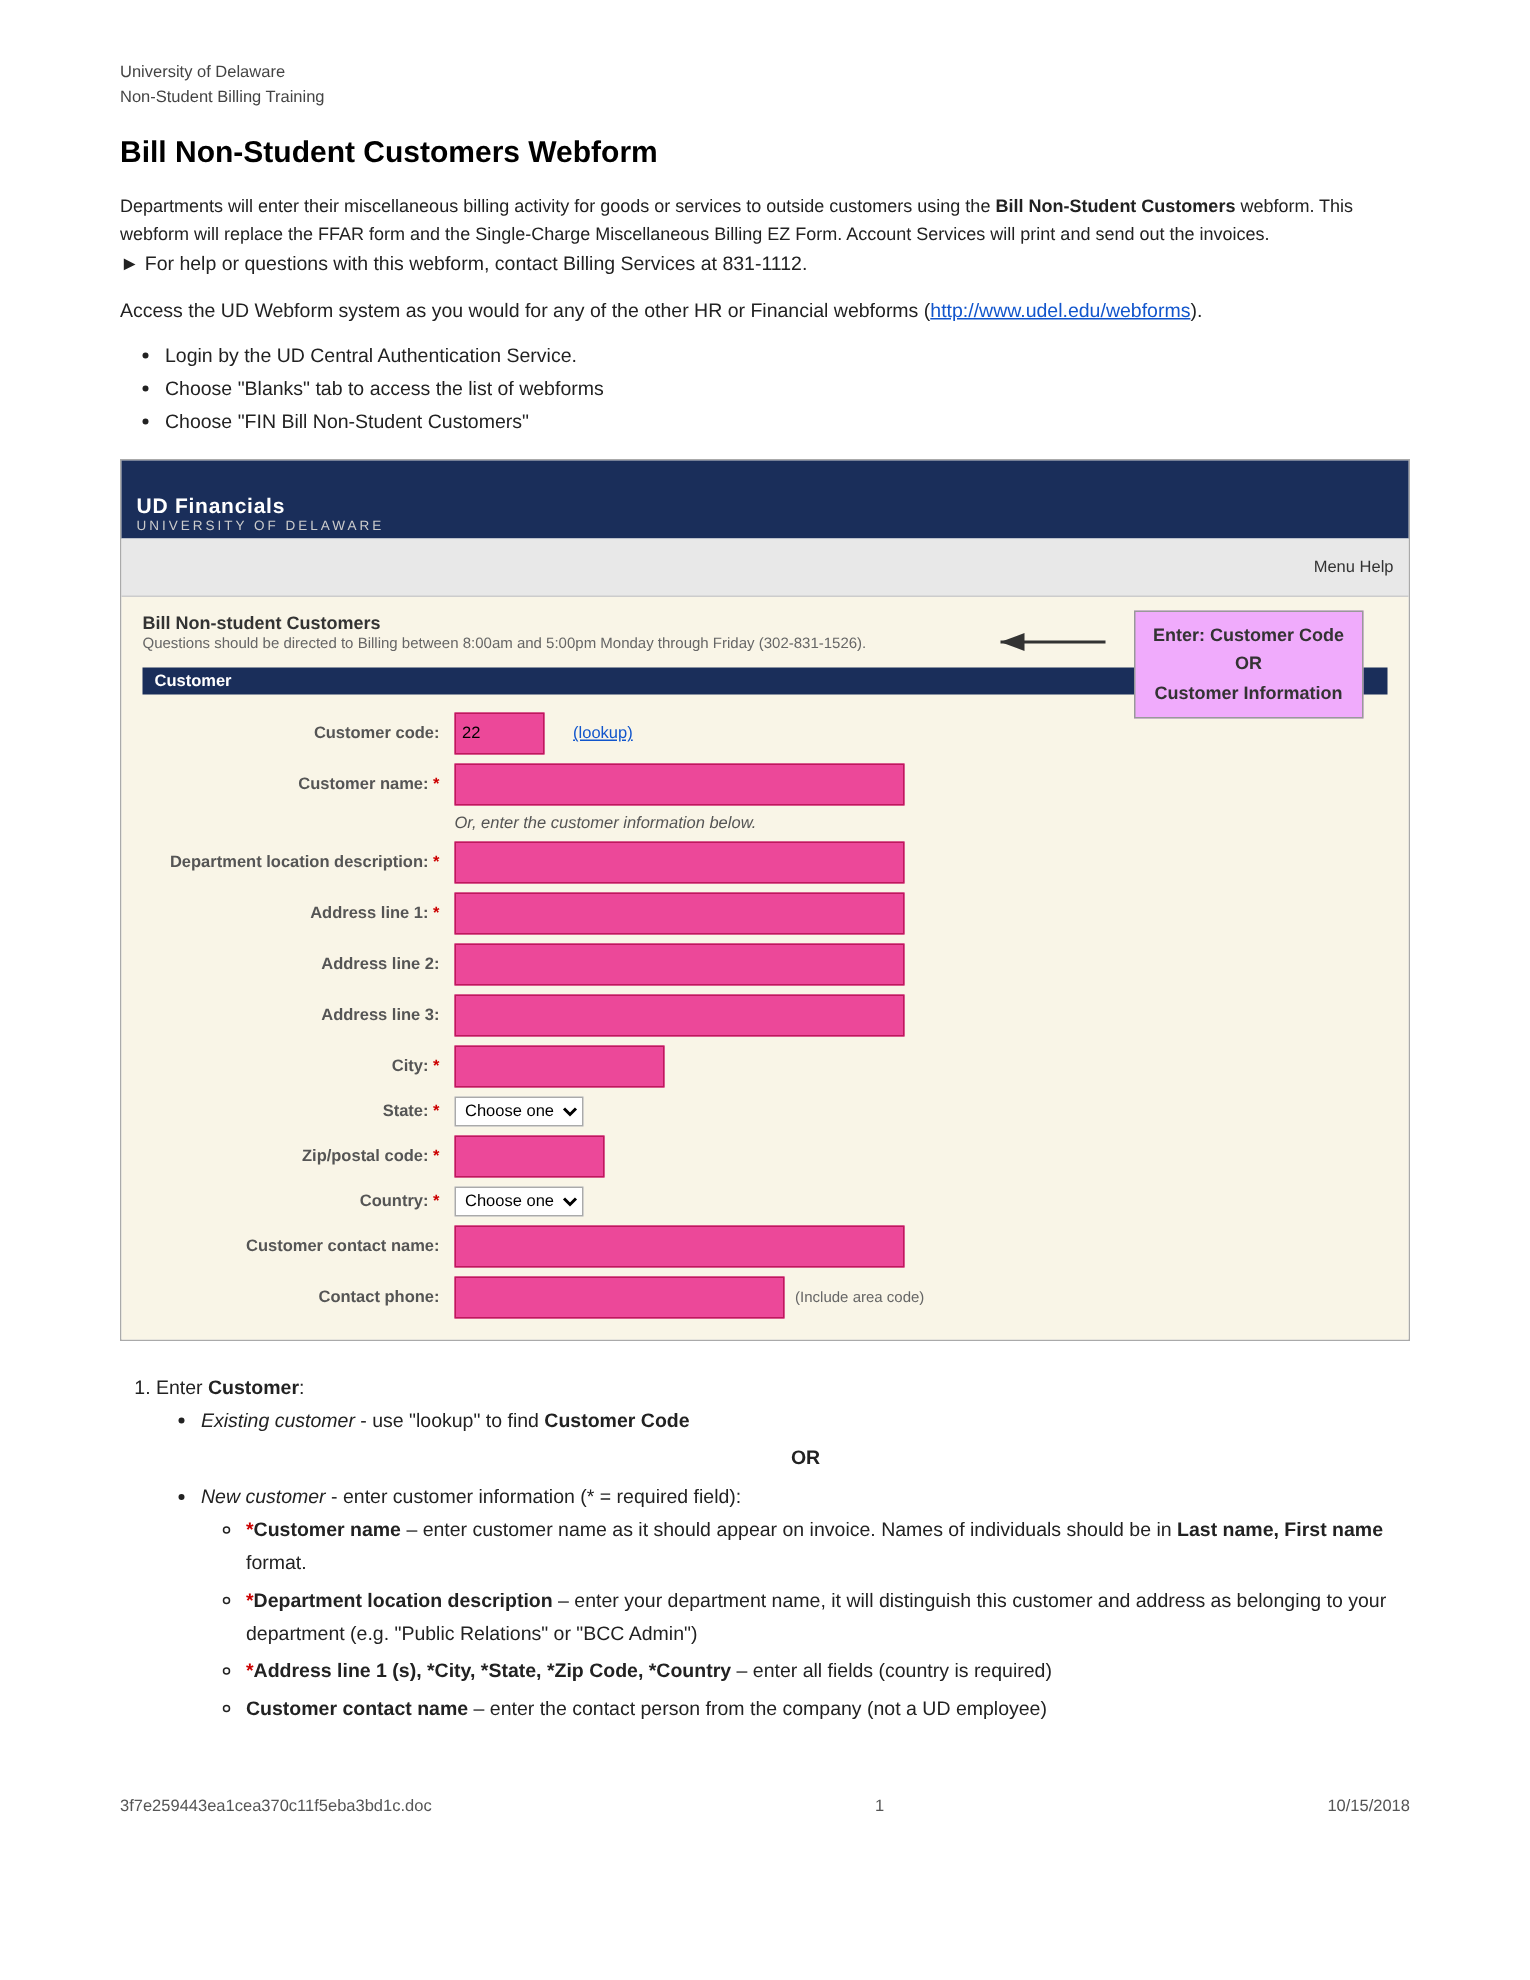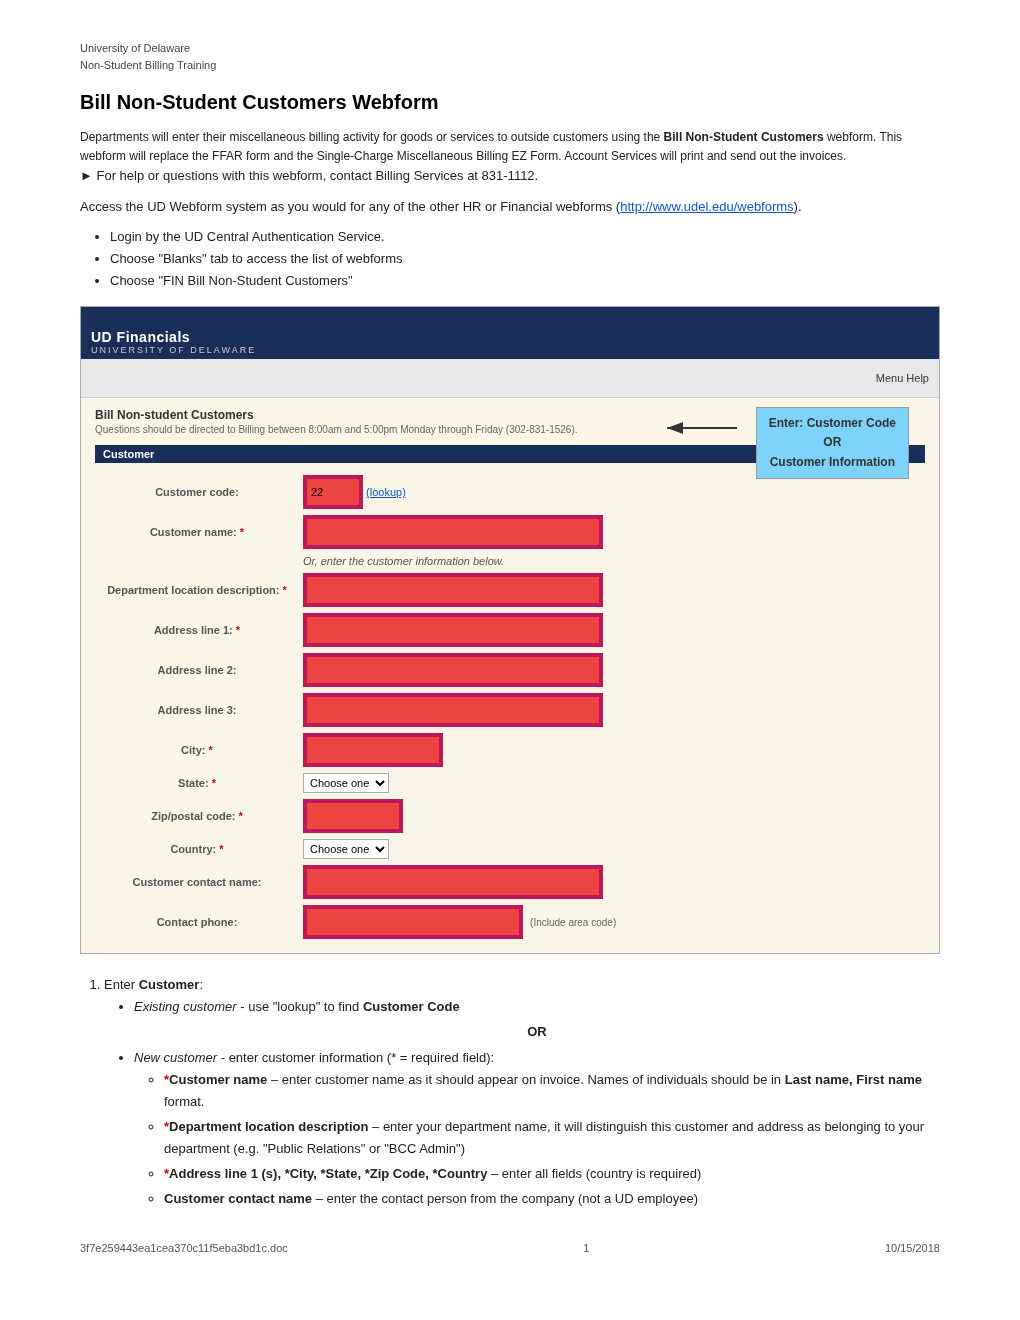--- a/index.html
+++ b/index.html
@@ -116,67 +116,67 @@
     }
     .wf-form-table {
       width: 100%;
     }
     .wf-form-table td {
       padding: 2px 4px;
       vertical-align: middle;
       font-size: 11px;
     }
     .wf-label {
-      text-align: center;
+      text-align: right;
       font-weight: bold;
       color: #555;
       width: 200px;
       padding-right: 8px;
     }
     .wf-input {
-      border: 4px solid #be185d;
-      background: #ef4444;
+      border: 1px solid #be185d;
+      background: #ec4899;
       padding: 13px 4px;
       font-size: 11px;
       height: 18px;
       display: inline-block;
     }
     .wf-input-small { width: 60px; }
     .wf-input-medium { width: 220px; }
     .wf-input-large { width: 300px; }
     .wf-input-city { width: 140px; }
     .wf-input-zip { width: 100px; }
     .wf-select {
       border: 1px solid #aaa;
       background: #fff;
       padding: 1px 2px;
       font-size: 11px;
       height: 20px;
     }
     .wf-lookup-link {
       color: #1155cc;
       font-size: 11px;
-      margin-left: 0;
+      margin-left: 16px;
       text-decoration: underline;
     }
     .wf-note {
       font-size: 10px;
       color: #666;
       margin-left: 4px;
     }
     .wf-or-text {
       font-size: 11px;
       color: #555;
       font-style: italic;
     }
     .callout-box {
       position: absolute;
       right: 30px;
       top: 100px;
-      background: #7dd3fc;
+      background: #f0abfc;
       border: 1px solid #999;
       padding: 6px 12px;
       font-size: 12px;
       font-weight: bold;
       text-align: center;
       line-height: 1.6;
       color: #333;
     }
     .arrow-svg {
       position: absolute;
@@ -206,21 +206,21 @@
       margin-bottom: 3px;
     }
     .instructions ul.sub-list {
       list-style-type: circle;
       margin-left: 30px;
     }
     .page-footer {
       display: flex;
       justify-content: space-between;
       align-items: center;
-      margin-top: 32px;
+      margin-top: 48px;
       font-size: 11px;
       color: #555;
       border-top: none;
     }
     .red-star { color: #cc0000; font-weight: bold; }
   </style>
 </head>
 <body>
 
 <div class="header-info">

